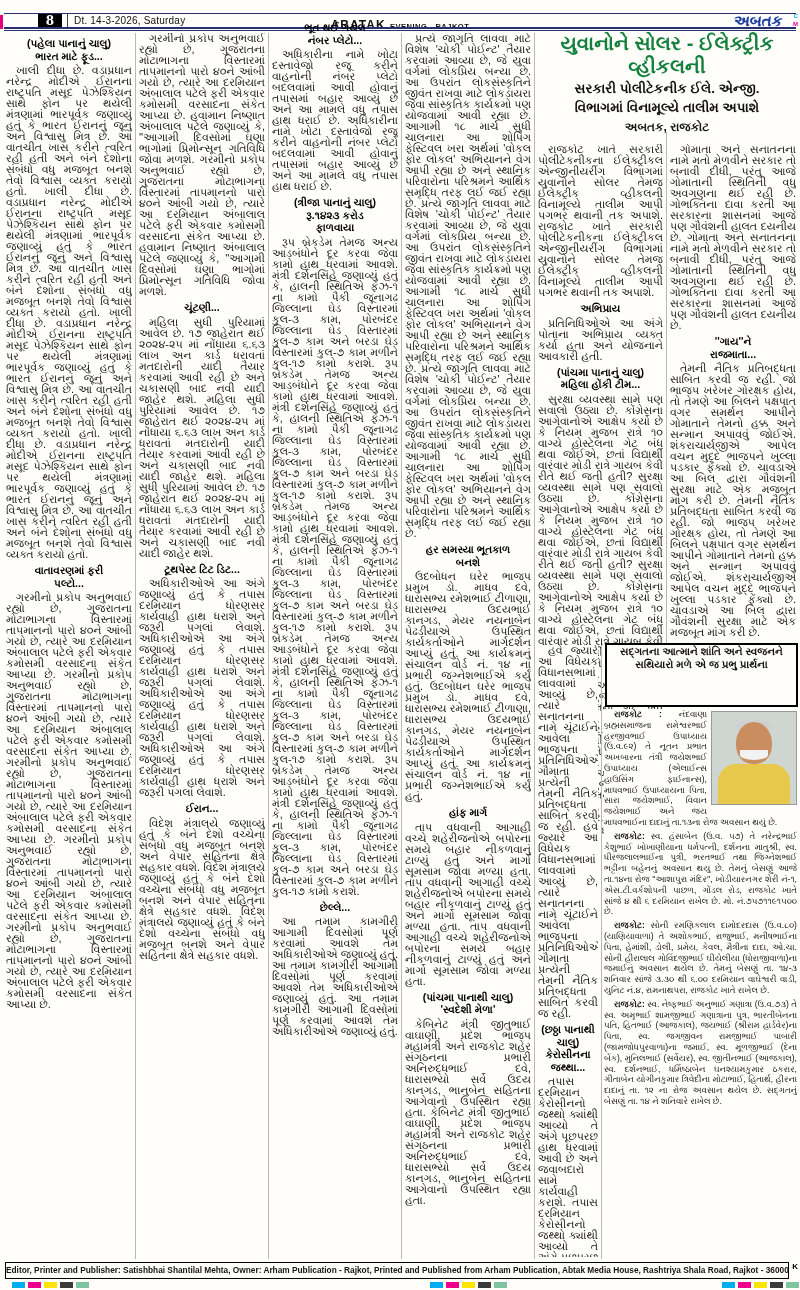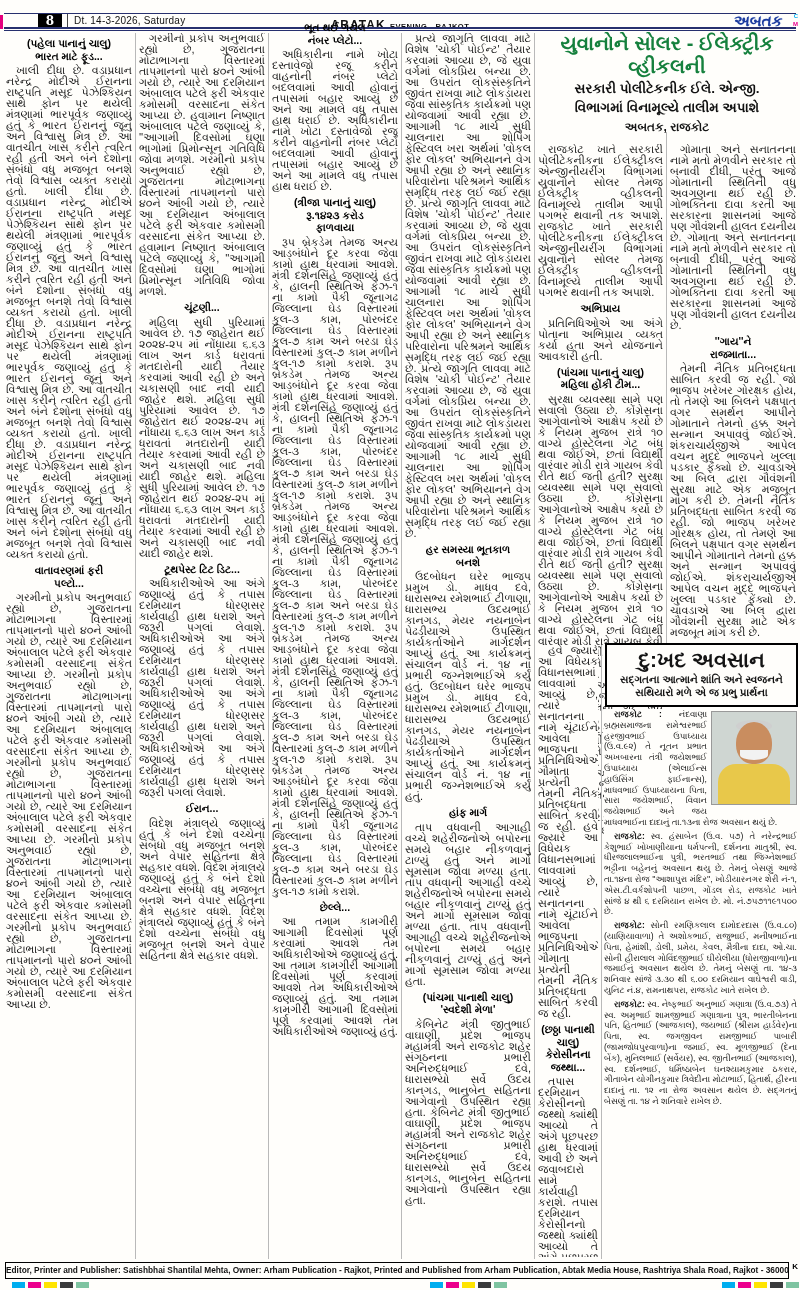--- a/index.html
+++ b/index.html
@@ -172,21 +172,20 @@
   <div class="col" style="left:670px;top:144px;width:126px;height:499px">
       <p class="art-b">ગોમાતા અને સનાતનના નામે મતો મેળવીને સરકાર તો બનાવી દીધી, પરંતુ આજે ગોમાતાની સ્થિતિની વધુ અવગણના થઈ રહી છે. ગોભક્તિના દાવા કરતી આ સરકારના શાસનમાં આજે પણ ગૌવંશની હાલત દયનીય છે. ગોમાતા અને સનાતનના નામે મતો મેળવીને સરકાર તો બનાવી દીધી, પરંતુ આજે ગોમાતાની સ્થિતિની વધુ અવગણના થઈ રહી છે. ગોભક્તિના દાવા કરતી આ સરકારના શાસનમાં આજે પણ ગૌવંશની હાલત દયનીય છે.</p>
       <div class="art-h">
         <div>''ગાય''ને</div>
         <div>રાજમાતા...</div>
       </div>
       <p class="art-b">તેમની નૈતિક પ્રતિબદ્ધતા સાબિત કરવી જ રહી. જો ભાજપ ખરેખર ગોરક્ષક હોય, તો તેમણે આ બિલને પક્ષપાત વગર સમર્થન આપીને ગોમાતાને તેમનો હક્ક અને સન્માન અપાવવું જોઈએ. શંકરાચાર્યજીએ આપેલ વચન મુદ્દે ભાજપને ખુલ્લા પડકાર ફેંક્યો છે. ચાવડાએ આ બિલ દ્વારા ગૌવંશની સુરક્ષા માટે એક મજબૂત માંગ કરી છે. તેમની નૈતિક પ્રતિબદ્ધતા સાબિત કરવી જ રહી. જો ભાજપ ખરેખર ગોરક્ષક હોય, તો તેમણે આ બિલને પક્ષપાત વગર સમર્થન આપીને ગોમાતાને તેમનો હક્ક અને સન્માન અપાવવું જોઈએ. શંકરાચાર્યજીએ આપેલ વચન મુદ્દે ભાજપને ખુલ્લા પડકાર ફેંક્યો છે. ચાવડાએ આ બિલ દ્વારા ગૌવંશની સુરક્ષા માટે એક મજબૂત માંગ કરી છે.</p>
     </div>
 
   <div id="obit-box">
-    <div class="t">દુ:ખદ અવસાન</div>
     <div class="s">સદ્ગતના આત્માને શાંતિ અને સ્વજનને</div>
     <div class="s">સથિયારો મળે એ જ પ્રભુ પ્રાર્થના</div>
   </div>
   <div id="obit-entries">
     <div class="obit-photo">
       <div class="hair"></div>
       <div class="head"></div>
       <div class="mustache"></div>
       <div class="body"></div>
     </div>

